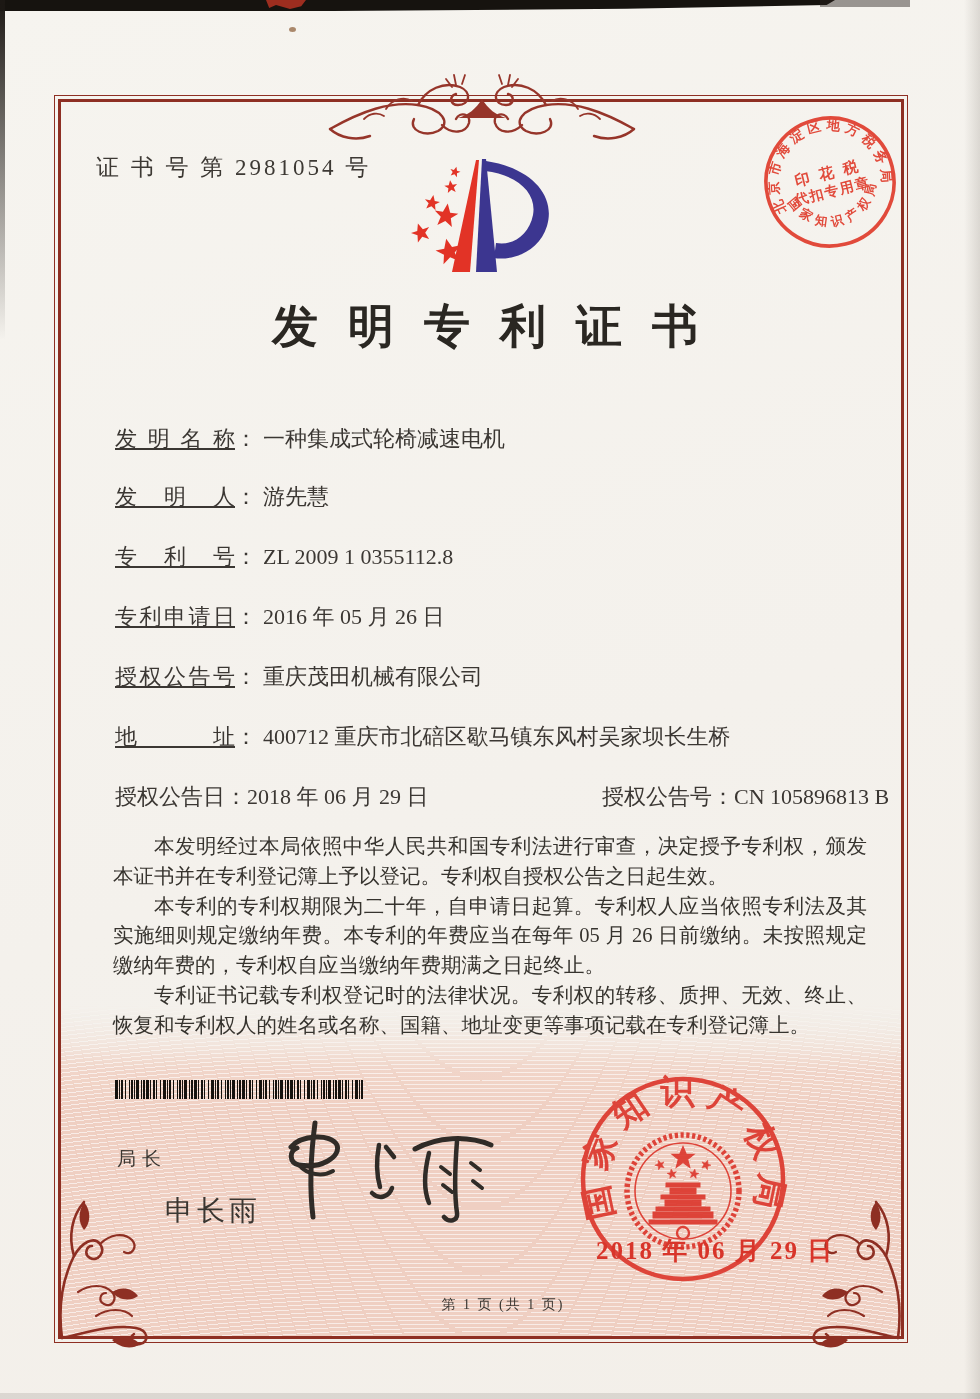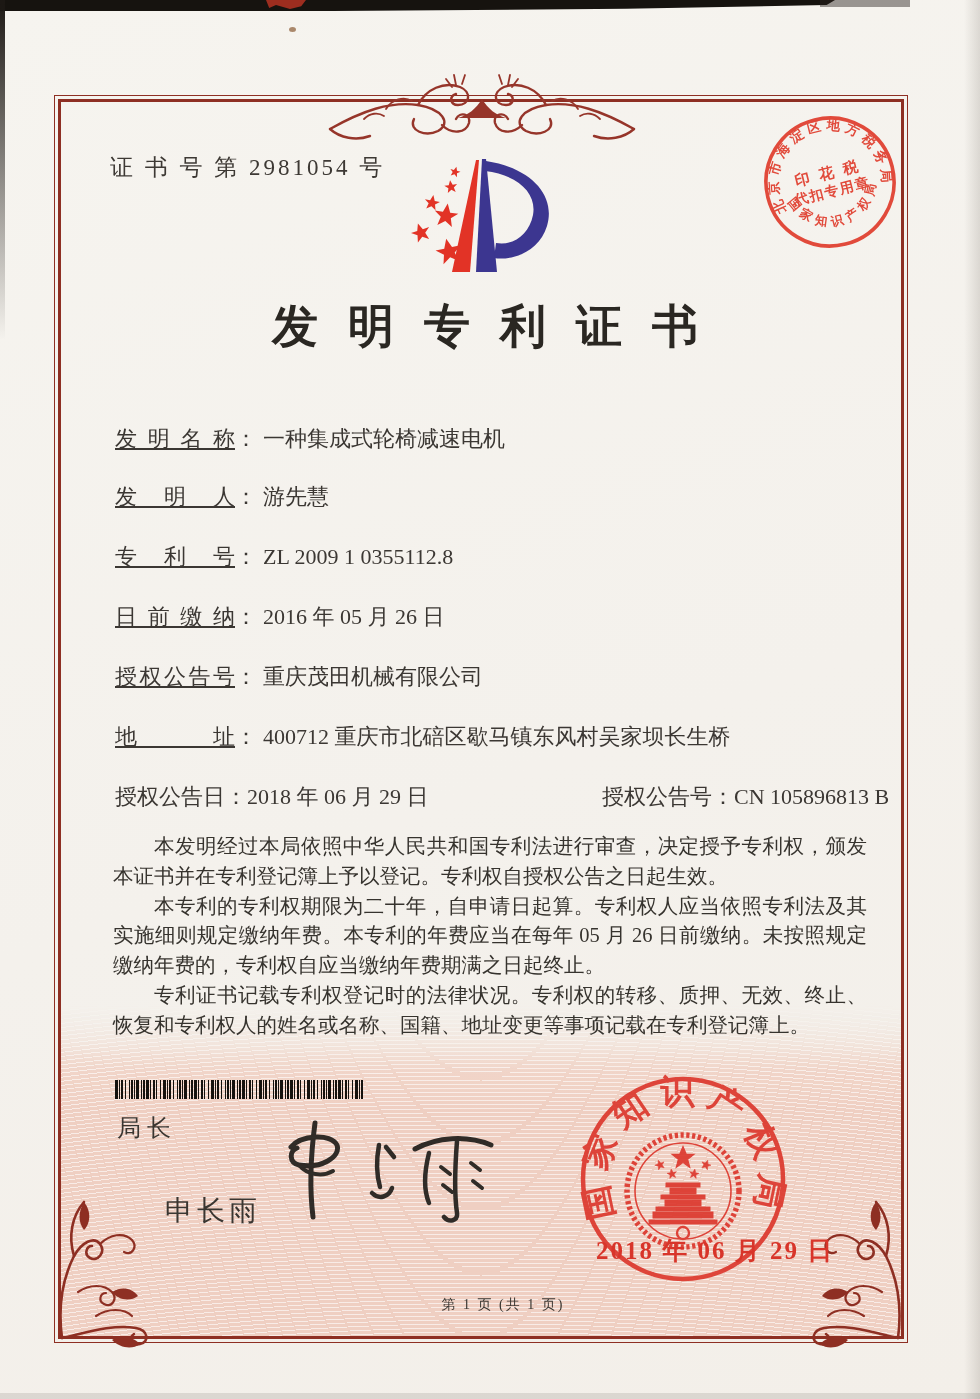--- a/index.html
+++ b/index.html
@@ -29,35 +29,35 @@
     border:3px solid #8e2f23;overflow:hidden;}
   .pink-band{position:absolute;left:0;right:0;bottom:0;height:335px;
     background:
       repeating-radial-gradient(1600px 1000px at 50% 420%, rgba(255,255,255,0) 0 5px, rgba(255,255,255,.6) 5px 6.5px),
       linear-gradient(to bottom, rgba(240,211,198,0) 0, rgba(240,211,198,.9) 60px, #efcfc2 110px);
     -webkit-mask-image:linear-gradient(to bottom,transparent 0,black 70px);
     mask-image:linear-gradient(to bottom,transparent 0,black 70px);}
   .ornament{position:absolute;z-index:3;}
 
   
-  .cert-no{position:absolute;left:96px;top:152px;font-size:23px;letter-spacing:3px;color:#3d3934;z-index:2;margin-left:14px;}
+  .cert-no{position:absolute;left:96px;top:152px;font-size:23px;letter-spacing:3px;color:#3d3934;z-index:2;}
   .logo{position:absolute;left:400px;top:146px;z-index:2;}
   .title{position:absolute;left:0;right:10px;top:296px;text-align:center;z-index:2;
     font-size:46px;font-weight:700;color:#2a2722;}
   .title span{letter-spacing:30px;margin-right:-30px;}
   .fields{position:absolute;left:0;top:0;width:100%;z-index:2;}
   .frow{position:absolute;left:115px;font-size:22px;white-space:nowrap;color:#3b3733;}
   .flabel{display:inline-block;width:120px;text-align:justify;text-align-last:justify;vertical-align:bottom;text-decoration:underline;}
   .fcolon{display:inline-block;margin-right:6px;}
   .grant-no{position:absolute;left:455px;top:0;margin-left:32px;}
   .paras{position:absolute;left:113px;top:832px;width:754px;z-index:2;
     font-size:20.5px;line-height:29.8px;text-align:justify;color:#36332e;}
   .paras p{margin:0;text-indent:2em;}
   .barcode{position:absolute;left:115px;top:1080px;z-index:2;}
-  .issuer-title{position:absolute;left:117px;top:1112px;font-size:24px;letter-spacing:6px;z-index:2;color:#3a3631;}
+  .issuer-title{position:absolute;left:117px;top:1146px;font-size:19px;letter-spacing:6px;z-index:2;color:#3a3631;}
   .issuer-name{position:absolute;left:117px;top:1192px;font-size:28px;letter-spacing:4px;z-index:2;color:#3a3631;margin-left:48px;}
   .signature{position:absolute;left:255px;top:1105px;z-index:3;}
   .seal{position:absolute;left:572px;top:1066px;z-index:3;}
   .seal-date{position:absolute;left:596px;top:1234px;z-index:4;font-size:25px;font-weight:700;
     color:#d8352a;letter-spacing:2px;white-space:nowrap;}
   .footer{position:absolute;left:0;right:0;top:1296px;text-align:center;font-size:14px;
     letter-spacing:2px;color:#3a3631;z-index:2;padding-left:26px;}
   .tax-stamp{position:absolute;left:748px;top:100px;z-index:5;opacity:.92;}
   svg text{font-family:"Liberation Serif","DejaVu Serif",serif;}
 </style>
@@ -149,21 +149,21 @@
     <div class="frow" style="top:424px;">
       <span class="flabel">发明名称</span><span class="fcolon">：</span><span>一种集成式轮椅减速电机</span>
     </div>
     <div class="frow" style="top:482px;">
       <span class="flabel">发明人</span><span class="fcolon">：</span><span>游先慧</span>
     </div>
     <div class="frow" style="top:542px;">
       <span class="flabel">专利号</span><span class="fcolon">：</span><span>ZL 2009 1 0355112.8</span>
     </div>
     <div class="frow" style="top:602px;">
-      <span class="flabel">日前缴纳</span><span class="fcolon">：</span><span>2016 年 05 月 26 日</span>
+      <span class="flabel">专利申请日</span><span class="fcolon">：</span><span>2016 年 05 月 26 日</span>
     </div>
     <div class="frow" style="top:662px;">
       <span class="flabel">授权公告号</span><span class="fcolon">：</span><span>重庆茂田机械有限公司</span>
     </div>
     <div class="frow" style="top:722px;">
       <span class="flabel">地址</span><span class="fcolon">：</span><span>400712 重庆市北碚区歇马镇东风村吴家坝长生桥</span>
     </div>
     <div class="frow" style="top:782px;width:760px;">
       <span><span>授权公告日</span><span>：</span><span>2018 年 06 月 29 日</span></span>
       <span class="grant-no"><span>授权公告号</span><span>：</span><span>CN 105896813 B</span></span>

